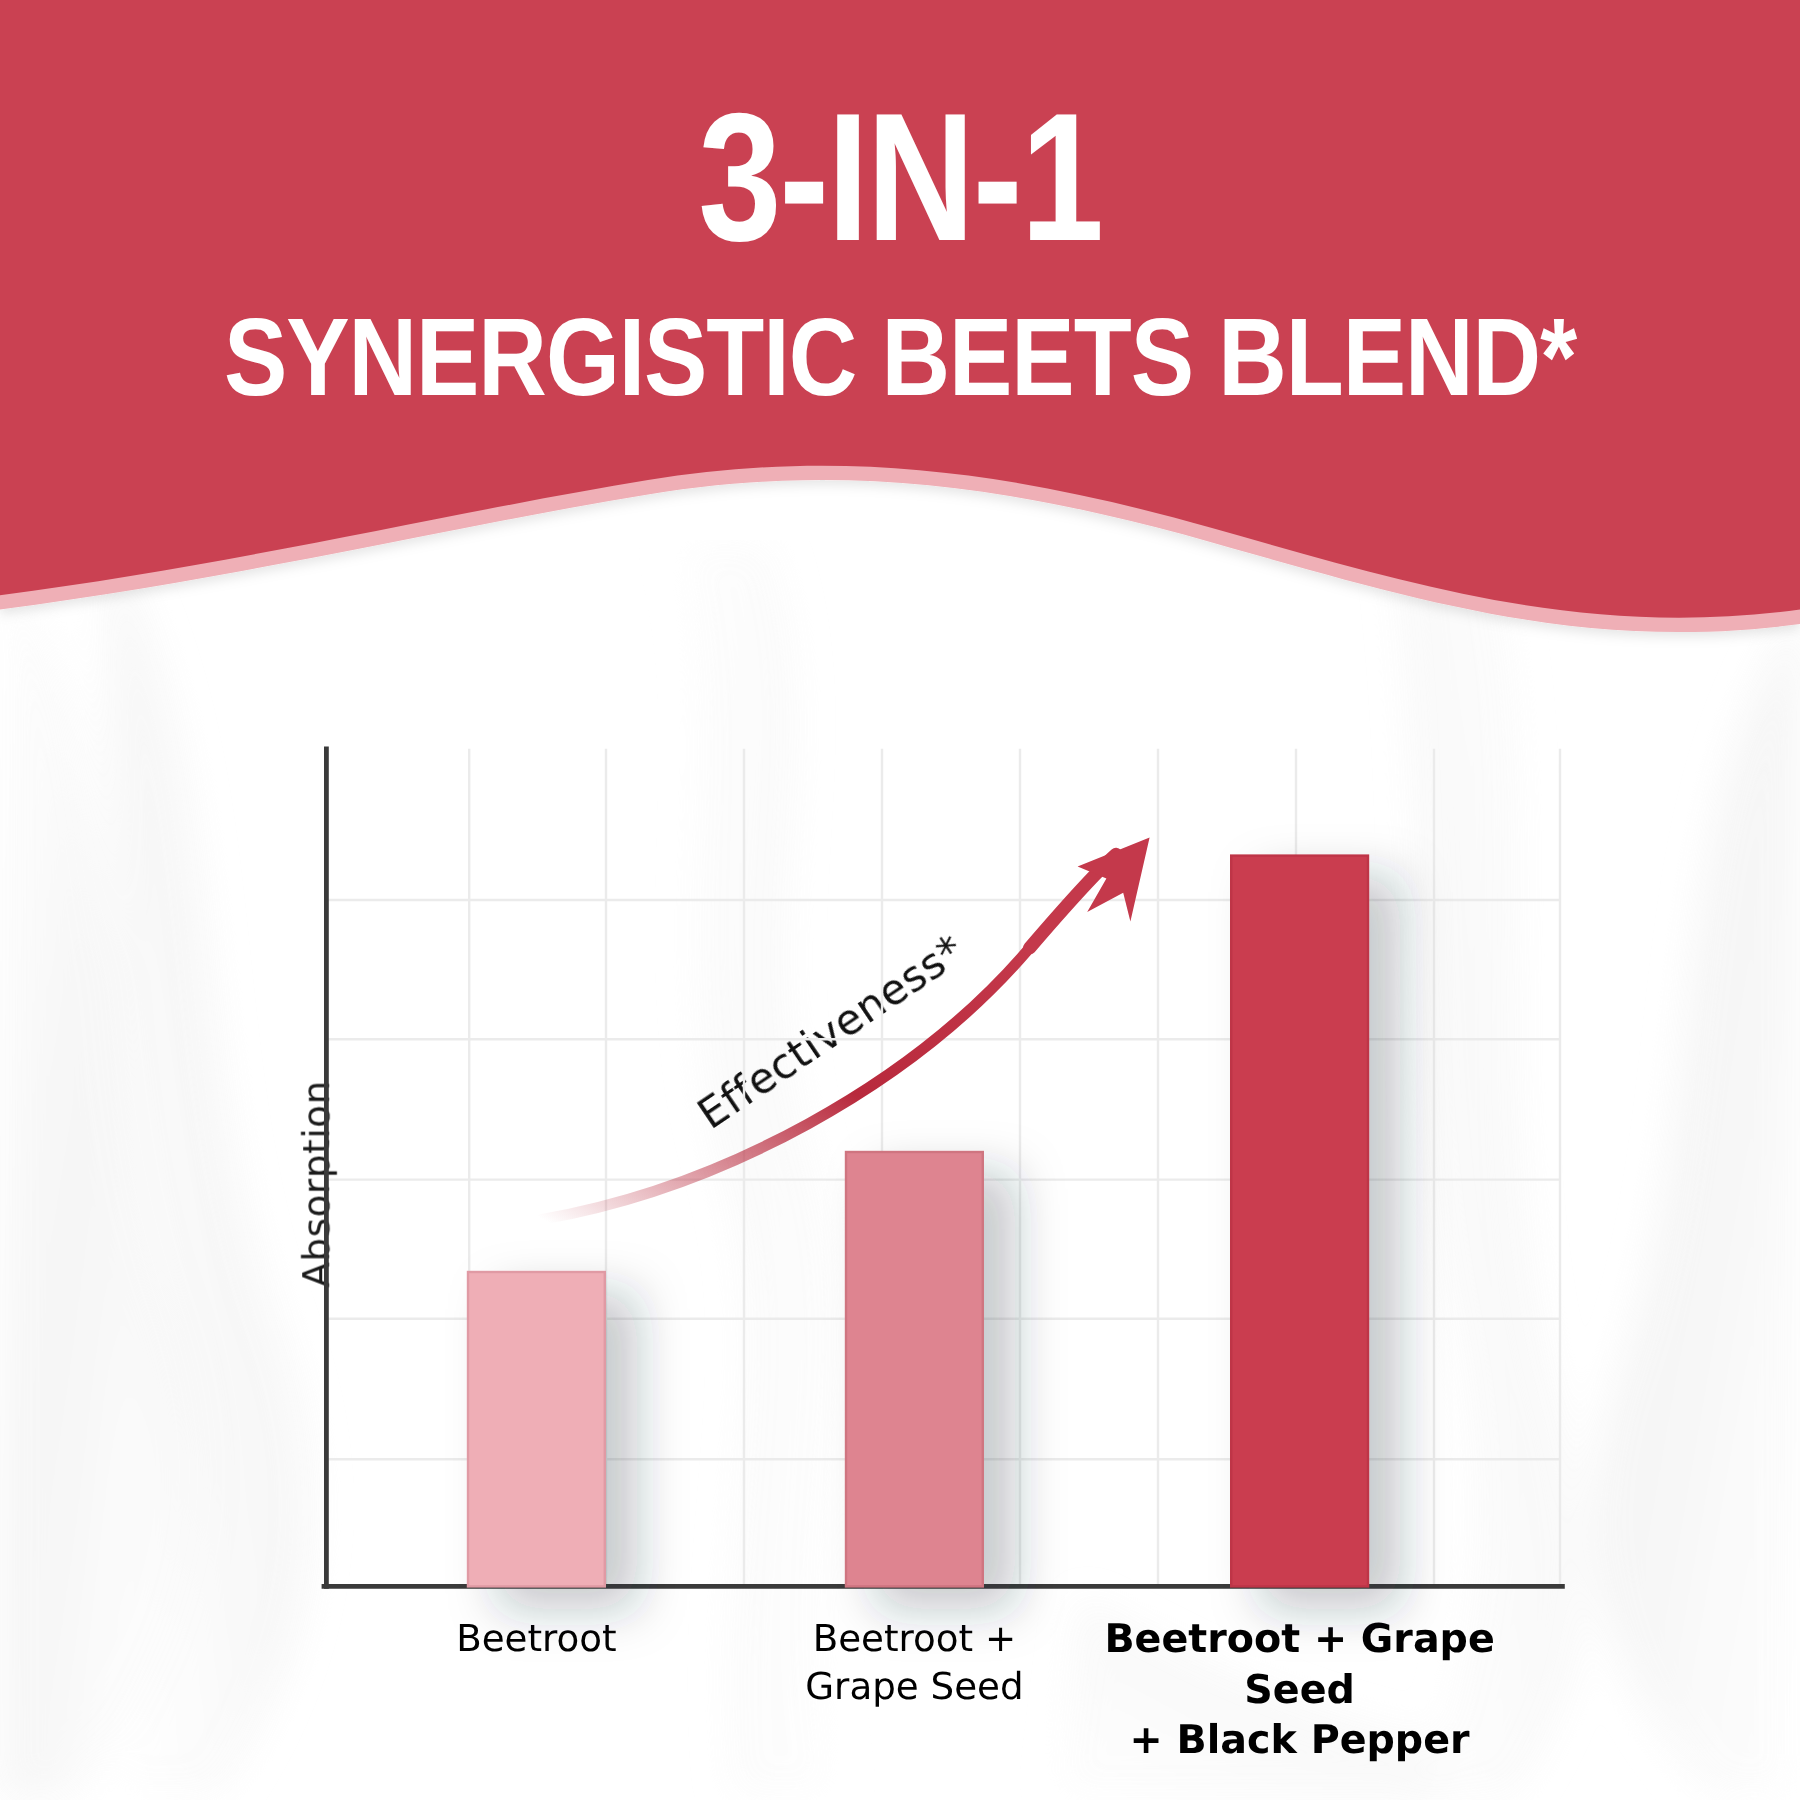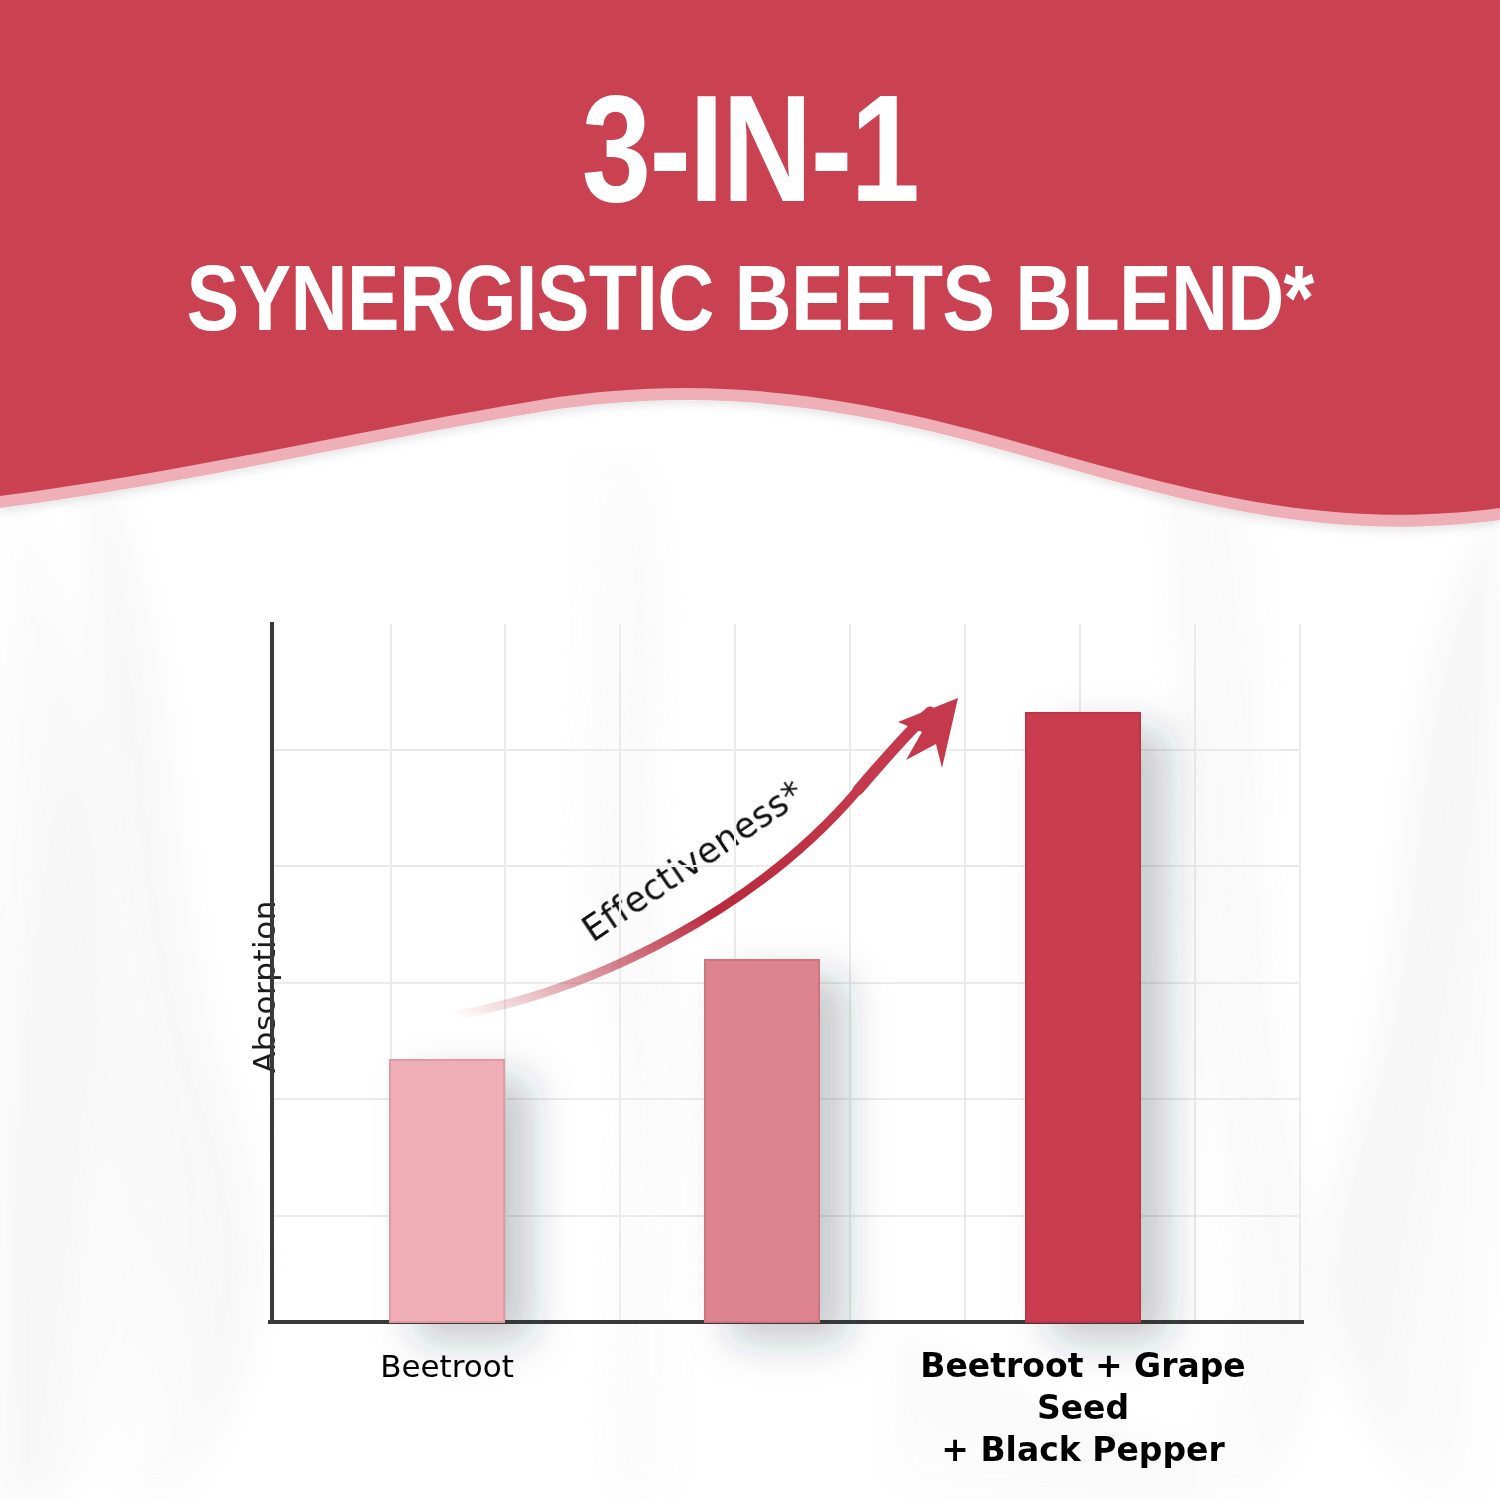--- a/index.html
+++ b/index.html
@@ -217,16 +217,18 @@
       <path d="M858,790 C888,755 912,728 930,712" fill="none" stroke="#C4394B" stroke-width="11" stroke-linecap="round"></path>
       <path d="M958,698 L898,722 L922,732 L906,760 L936,744 L942,768 Z" fill="#C4394B"></path>
     </g>
   </svg>
 
   <div class="axis-label-y" style="left:246px; top:1073px; transform: rotate(-90deg);">Absorption</div>
 
   <div class="curve-label" style="left:586px; top:913px; transform: rotate(-34deg);">Effectiveness*</div>
 
   <div class="cat-label" style="left:327px; top:1347px; width:240px;">Beetroot</div>
+  <div class="cat-label" style="left:642px; top:1347px; width:240px;">Beetroot +
+Grape Seed</div>
   <div class="cat-label emph" style="left:898px; top:1345px; width:370px;">Beetroot + Grape Seed
 + Black Pepper</div>
 
 </div>
 
 </body></html>

